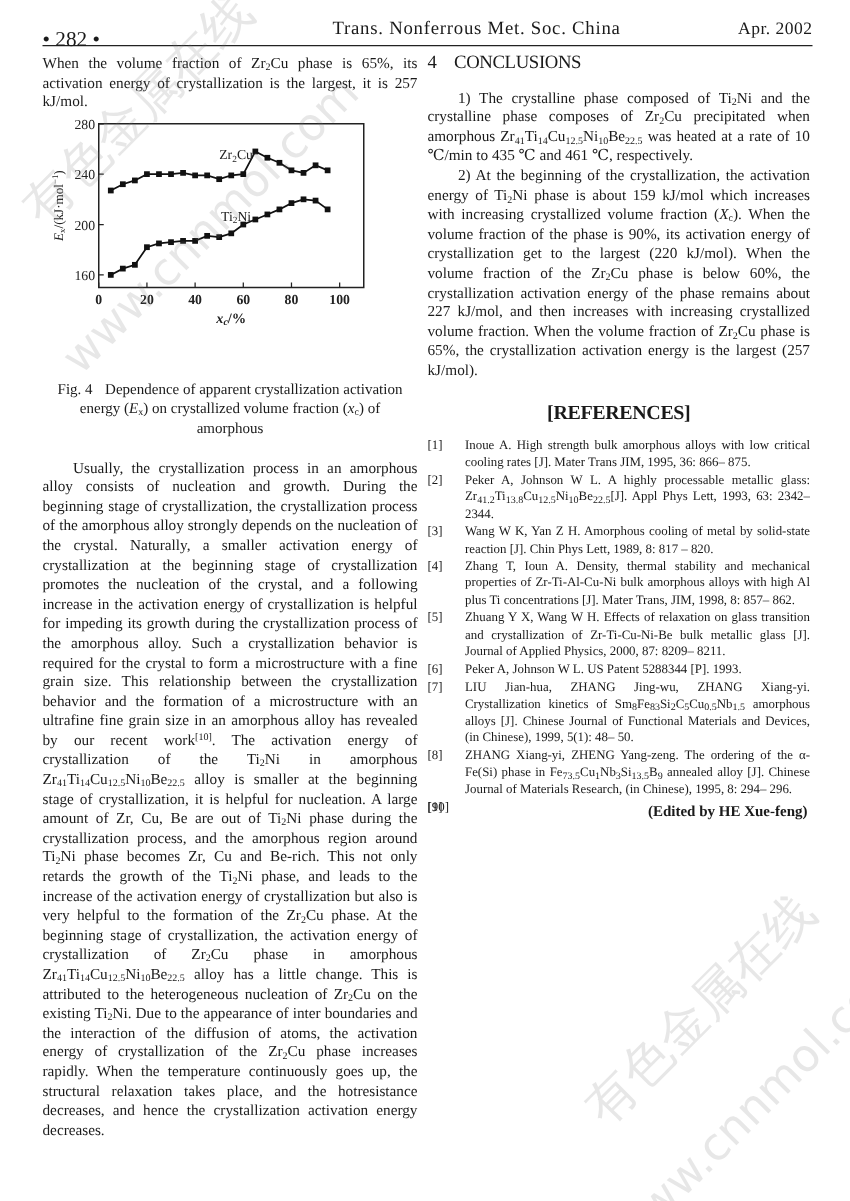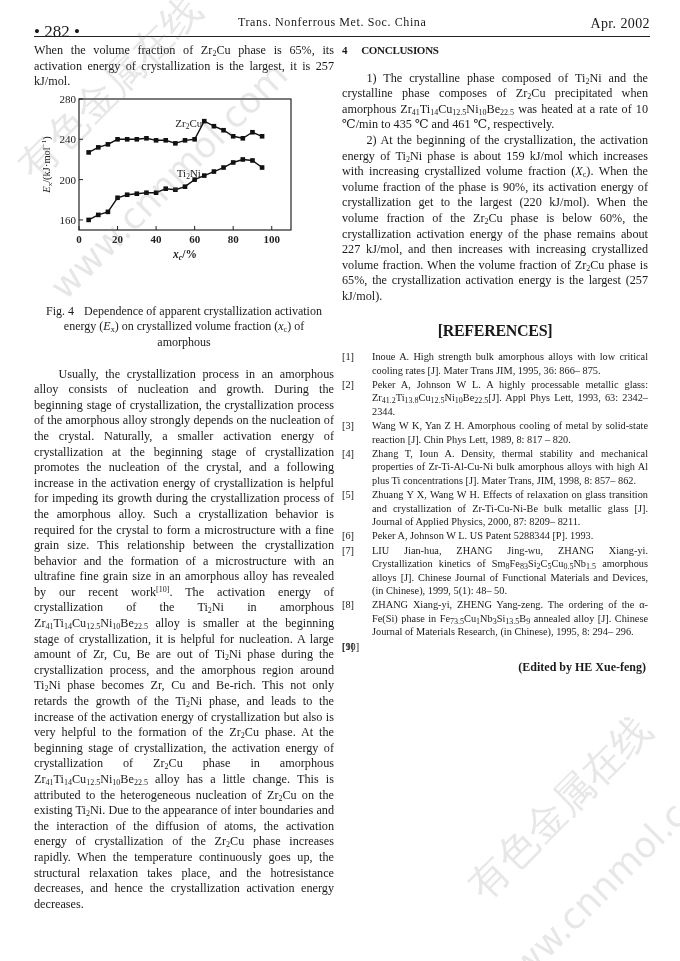--- a/index.html
+++ b/index.html
@@ -1,38 +1,38 @@
 <!DOCTYPE html>
 <html><head>
 <meta charset="utf-8">
 <style>
   html, body { margin:0; padding:0; background:#fff; }
   body { width:680px; height:961px; position:relative; overflow:hidden;
          font-family:"Liberation Serif", "DejaVu Serif", serif; color:#1a1a1a; }
   .header { position:absolute; left:34px; top:14px; width:616px; height:22px;
             border-bottom:1.5px solid #222; font-size:14px; }
   .header .pg { position:absolute; left:0; top:8px; font-size:17px; }
-  .header .jt { position:absolute; left:204px; top:1px; letter-spacing:0.6px; font-size:12px;}
+  .header .jt { position:absolute; left:232px; top:1px; letter-spacing:0.6px; font-size:15px;}
   .header .dt { position:absolute; right:0; top:2px; font-size:14px; letter-spacing:0.4px;}
   .col { position:absolute; font-size:12.2px; line-height:15.6px; text-align:justify; }
   .col-left { left:34px; top:43px; width:300px; }
   .col-right { left:342px; top:43px; width:306px; }
   p { margin:0; }
   .indent { text-indent:2em; }
   sub { font-size:8px; vertical-align:-2px; line-height:0; }
   sup { font-size:8px; vertical-align:4px; line-height:0; }
   .chart { position:relative; width:300px; height:200px; margin-top:2px; }
   .caption { text-align:center; font-size:12px; line-height:15.6px; margin:12px 10px 16px 10px; }
   .caption b { font-weight:normal; margin-right:10px; }
-  .sec-h { font-weight:bold; font-size:11px; margin:0 0 12px 0; letter-spacing:-0.3px; }
+  .sec-h { font-weight:normal; font-size:15px; margin:0 0 12px 0; letter-spacing:-0.3px; }
   .sec-h .num { margin-right:14px; }
   .refs-h { text-align:center; font-weight:bold; font-size:16px; margin:18px 0 12px 0; letter-spacing:-0.3px;}
   .ref { font-size:10.3px; line-height:13.4px; position:relative; padding-left:30px; text-align:justify; margin-bottom:1px;}
   .ref .rn { position:absolute; left:0; top:0; }
-  .edited { text-align:right; font-weight:bold; font-size:12px; margin-top:21px; padding-right:2px;}
+  .edited { text-align:right; font-weight:bold; font-size:12px; margin-top:3px; padding-right:2px;}
   .wm { position:absolute; color:rgba(120,120,120,0.18); font-family:"DejaVu Sans", sans-serif;
         font-size:40px; transform:rotate(-45deg); pointer-events:none; white-space:nowrap; }
 </style>
 </head>
 <body>
 
 <div class="header">
   <span class="pg">• 282 •</span>
   <span class="jt">Trans. Nonferrous Met. Soc. China</span>
   <span class="dt">Apr. 2002</span>

